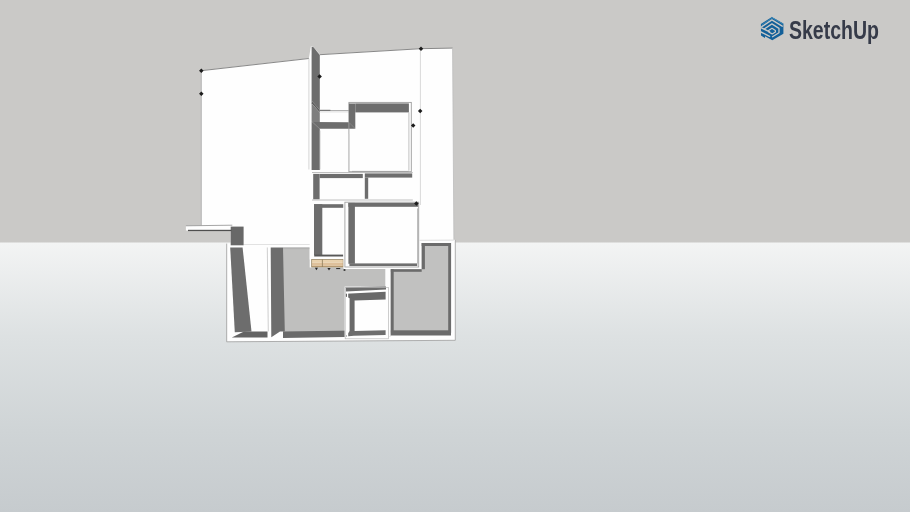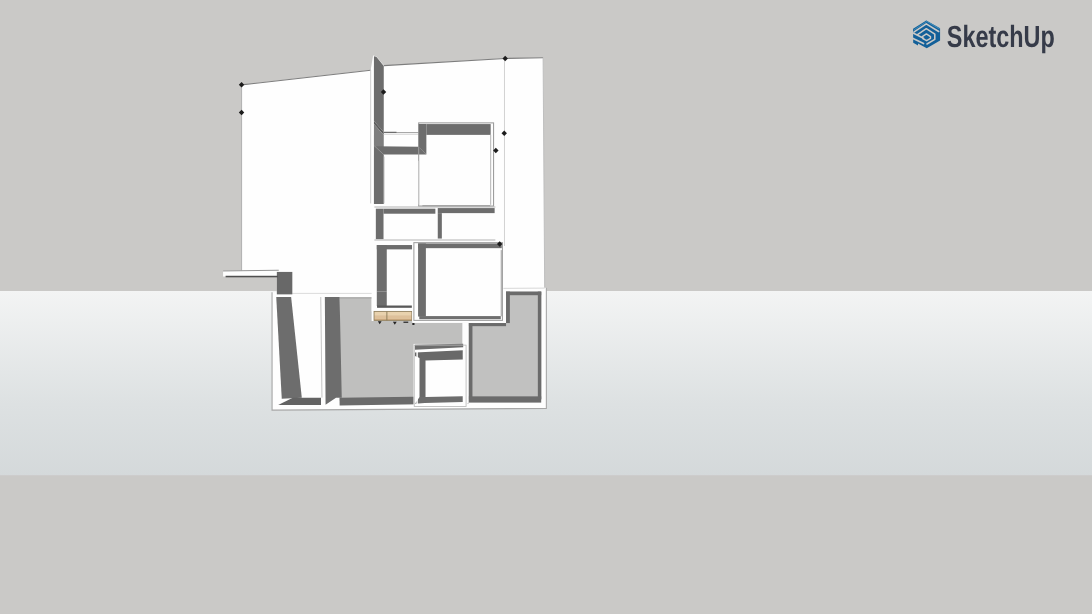--- a/index.html
+++ b/index.html
@@ -1,16 +1,16 @@
 <!DOCTYPE html>
 <html><head>
 <meta charset="utf-8">
 <style>
   html,body{margin:0;padding:0;background:#cac9c7;}
-  #stage{position:relative;width:910px;height:396px;overflow:hidden;font-family:"Liberation Sans",sans-serif;}
+  #stage{position:relative;width:910px;height:512px;overflow:hidden;font-family:"Liberation Sans",sans-serif;}
 </style>
 </head>
 <body>
 <div id="stage">
 <svg width="910" height="512" viewBox="0 0 910 512" xmlns="http://www.w3.org/2000/svg">
 <defs>
   <linearGradient id="ground" x1="0" y1="242" x2="0" y2="512" gradientUnits="userSpaceOnUse">
     <stop offset="0" stop-color="#f3f4f4"></stop>
     <stop offset="0.35" stop-color="#dde1e2"></stop>
     <stop offset="0.7" stop-color="#cfd4d6"></stop>

